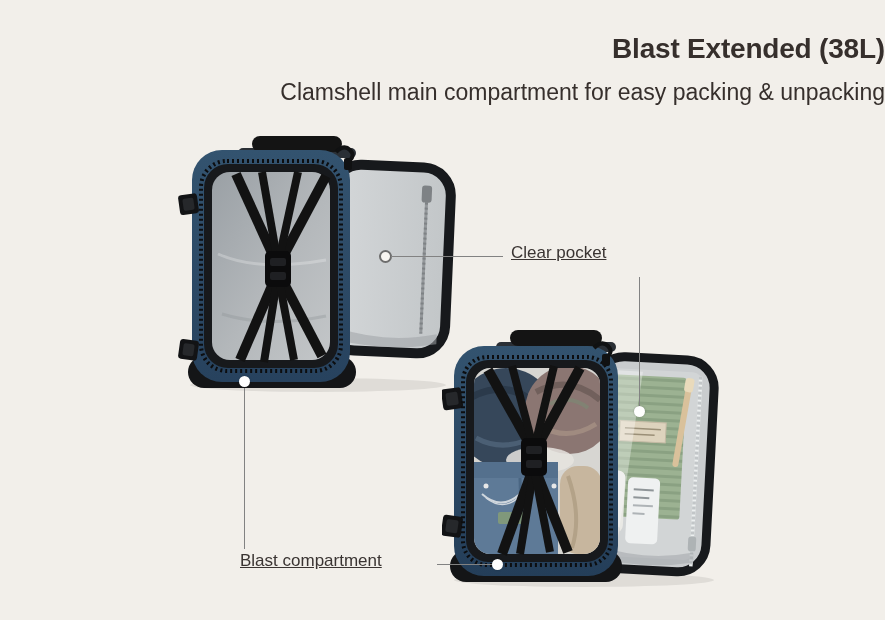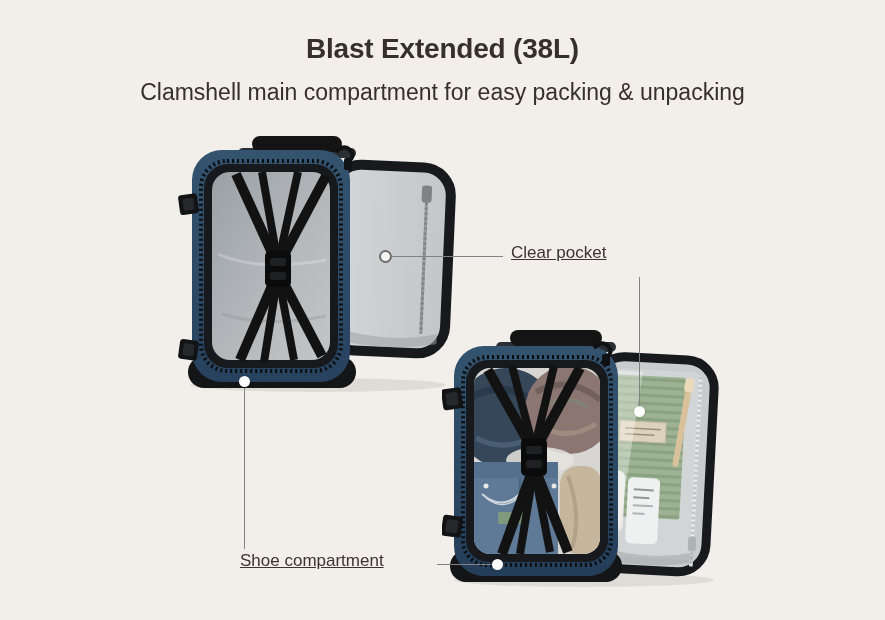--- a/index.html
+++ b/index.html
@@ -2,21 +2,21 @@
 <html style="--page-bg: #f2efea; --heading: #362f2c; --label: #3a3432; --connector: #828282; --marker: #ffffff; --bag-navy: #2e4d6d; --bag-navy-dark: #24405c; --bag-trim: #17191c; --strap-black: #121212; --interior-gray: #a9adb1; --lid-gray: #c9ccce; --towel-green: #9cb292; --denim-blue: #5e7a97; --denim-dark: #36475a; --roll-mauve: #8b7672; --roll-beige: #c7b69e;"><head>
 <meta charset="utf-8">
 <style>
   html,body{margin:0;padding:0;}
   body{
     width:885px;height:620px;overflow:hidden;position:relative;
     background:var(--page-bg,#f2efea);
     font-family:"Liberation Sans","DejaVu Sans",sans-serif;
   }
   .stage{position:absolute;inset:0;}
-  .hdr{position:absolute;top:0;left:0;width:885px;text-align:center;}
+  .hdr{position:absolute;top:0;left:0;width:885px;text-align:right;}
   .title{
     margin:33px 0 0 0;font-size:28px;font-weight:800;letter-spacing:-0.2px;
     color:var(--heading,#362f2c);
   }
   .subtitle{
     margin:14px 0 0 0;font-size:23px;font-weight:400;
     color:var(--heading,#362f2c);
   }
   .bagsvg{position:absolute;}
   .callout-label{
@@ -241,17 +241,17 @@
   </svg>
 
   <span class="ring" style="left:379px;top:250px"></span>
   <div class="cline" style="left:391px;top:255.5px;width:112px;height:1.3px"></div>
   <div class="callout-label" style="left:511px;top:243px">Clear pocket</div>
   <div class="cline" style="left:639px;top:277px;width:1.3px;height:130px"></div>
   <span class="dot" style="left:634px;top:406px"></span>
 
   <span class="dot" style="left:239px;top:376px"></span>
   <div class="cline" style="left:244px;top:388px;width:1.3px;height:161px"></div>
-  <div class="callout-label" style="left:240px;top:551px">Shoe compartment</div>
+  <div class="callout-label" style="left:240px;top:551px">Blast compartment</div>
   <div class="cline" style="left:437px;top:564px;width:55px;height:1.3px"></div>
   <span class="dot" style="left:492px;top:559px"></span>
 
 </div>
 
 </body></html>

